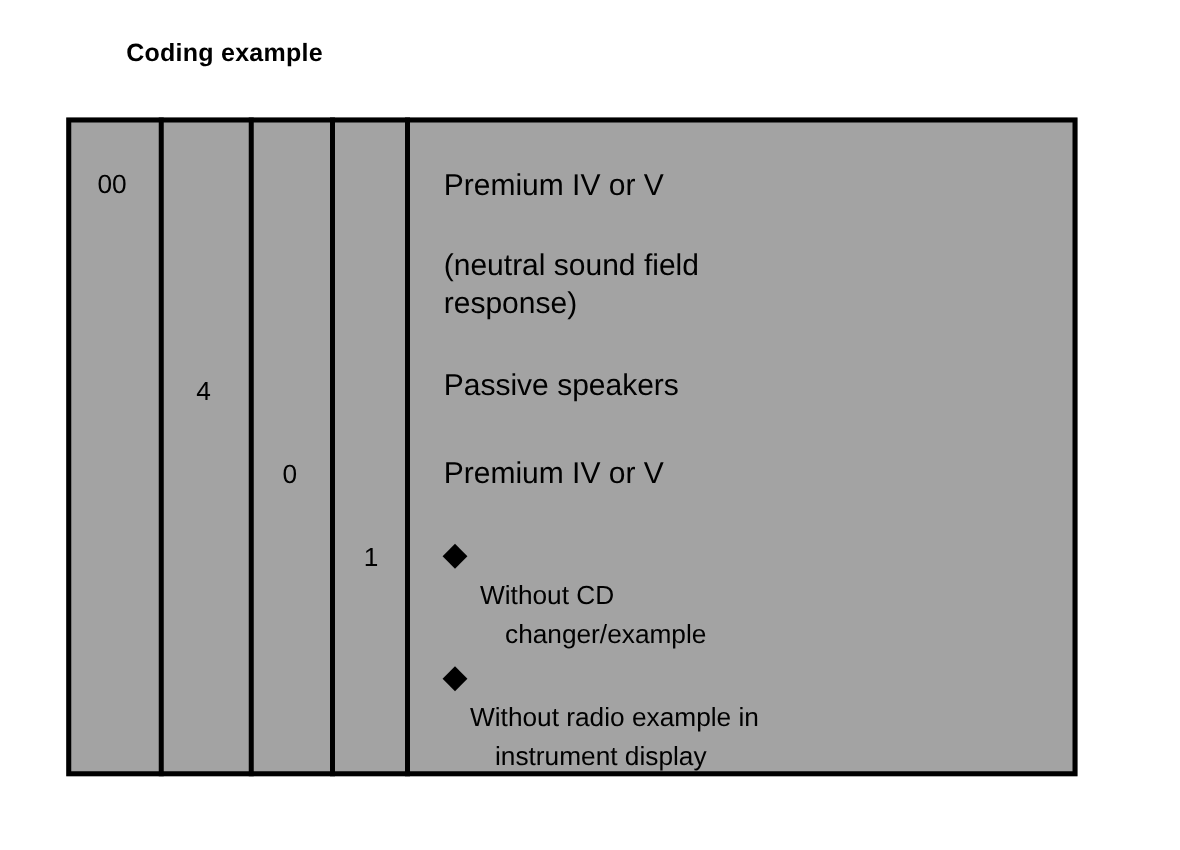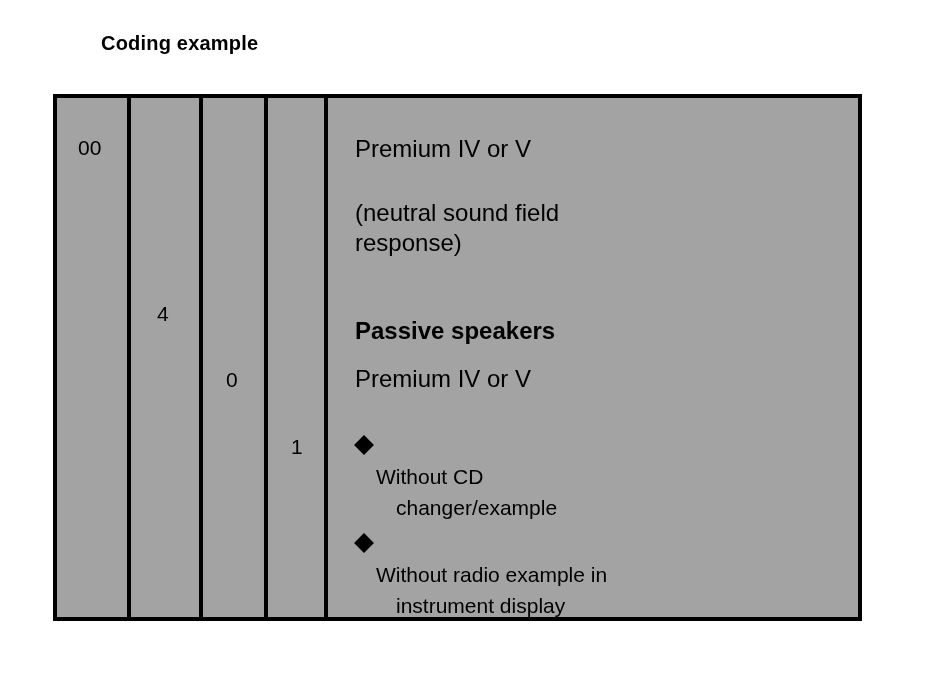--- a/index.html
+++ b/index.html
@@ -122,25 +122,25 @@
 
   <div class="code-cell" style="left:234px; top:336px;">1</div>
 
   <div id="description-column">
 
     <div class="desc-block" style="top:36px;">Premium IV or V</div>
 
     <div class="desc-block" style="top:100px;">(neutral sound field
 response)</div>
 
-    <div class="desc-block" style="top:218px;font-weight:bold;">Passive speakers</div>
+    <div class="desc-block" style="top:196px;">Passive speakers</div>
 
     <div class="desc-block" style="top:266px;">Premium IV or V</div>
 
-    <div class="desc-bullet-block" style="top:332px; width:330px;">
+    <div class="desc-bullet-block" style="top:332px; width:330px;gap:8px;">
       <span class="bullet-diamond"></span>
       <span class="bullet-text">
         <span>Without CD</span>
         <span class="cont">changer/example</span>
       </span>
     </div>
 
     <div class="desc-bullet-block" style="top:430px; width:420px;">
       <span class="bullet-diamond"></span>
       <span class="bullet-text">

